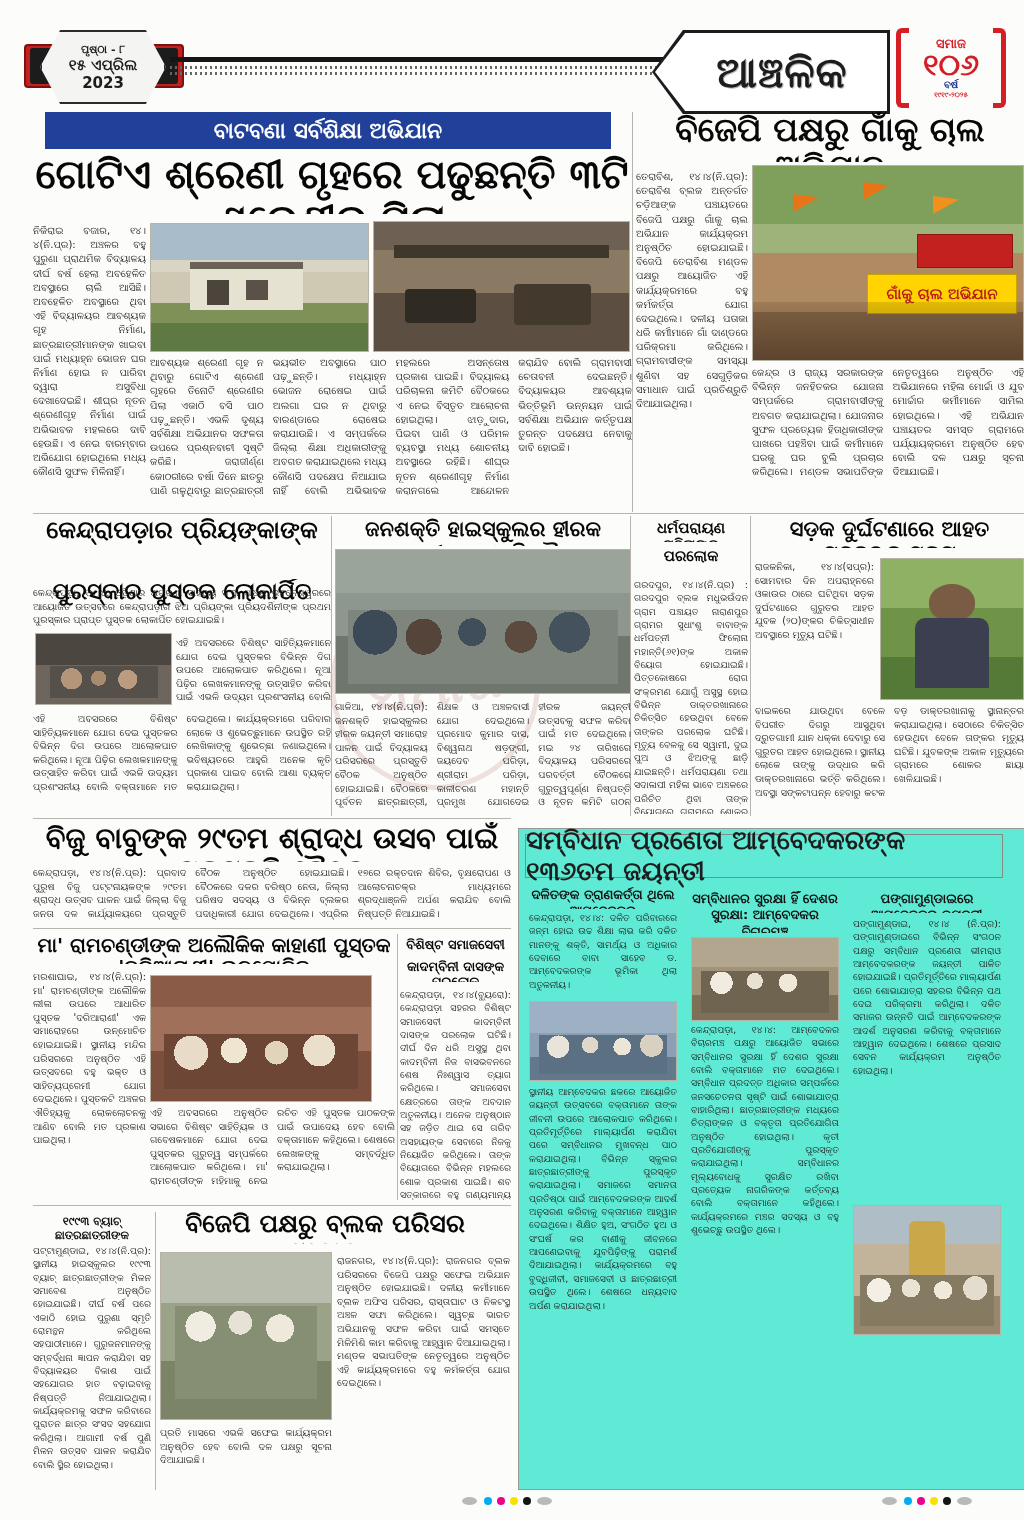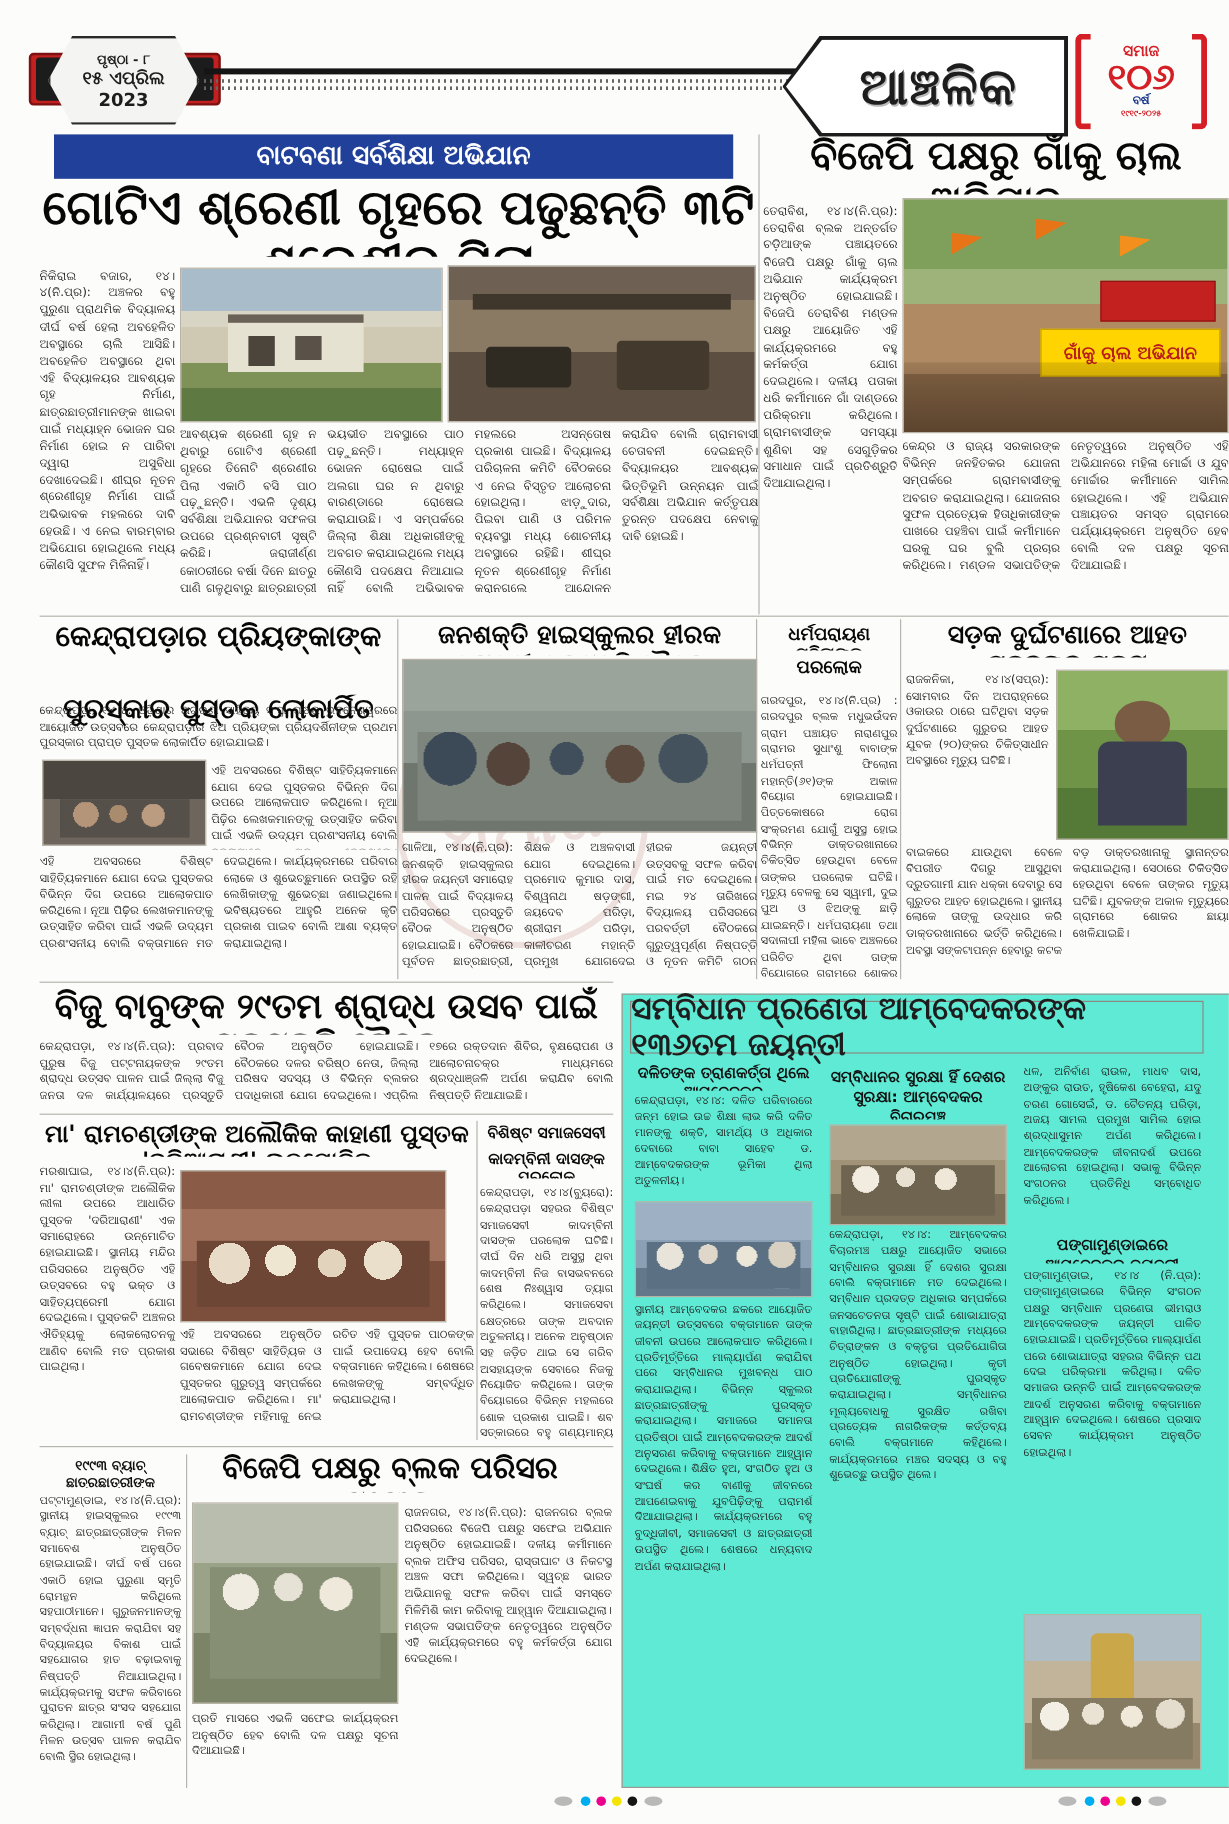--- a/index.html
+++ b/index.html
@@ -168,21 +168,20 @@
 
   <div style="position:absolute;left:172px;top:58px;width:148px;height:596px">
     <div class="sub" style="font-size:13px;height:42px;margin:4px 0">ସମ୍ବିଧାନର ସୁରକ୍ଷା ହିଁ ଦେଶର ସୁରକ୍ଷା: ଆମ୍ବେଦକର ବିଚାରମଞ୍ଚ</div>
     <div style="position:relative;width:100%;height:84px;margin:2px 0;border:1px solid #b9b2a6;overflow:hidden;background:linear-gradient(180deg,#b3a68e 0 35%,#a09378 35% 70%,#7c7058 70% 100%)">
       <div style="position:absolute;left:6%;bottom:8%;width:88%;height:52%;background:radial-gradient(circle at 16% 28%,#f2ece0 0 10%,transparent 10%),radial-gradient(circle at 42% 24%,#e8e0d0 0 10%,transparent 10%),radial-gradient(circle at 68% 28%,#efe8d8 0 10%,transparent 10%),#6e6450"></div>
     </div>
     <div class="bt" style="height:352px;font-size:9.4px">କେନ୍ଦ୍ରାପଡ଼ା, ୧୪।୪: ଆମ୍ବେଦକର ବିଚାରମଞ୍ଚ ପକ୍ଷରୁ ଆୟୋଜିତ ସଭାରେ ସମ୍ବିଧାନର ସୁରକ୍ଷା ହିଁ ଦେଶର ସୁରକ୍ଷା ବୋଲି ବକ୍ତାମାନେ ମତ ଦେଇଥିଲେ। ସମ୍ବିଧାନ ପ୍ରଦତ୍ତ ଅଧିକାର ସମ୍ପର୍କରେ ଜନସଚେତନତା ସୃଷ୍ଟି ପାଇଁ ଶୋଭାଯାତ୍ରା ବାହାରିଥିଲା। ଛାତ୍ରଛାତ୍ରୀଙ୍କ ମଧ୍ୟରେ ଚିତ୍ରାଙ୍କନ ଓ ବକ୍ତୃତା ପ୍ରତିଯୋଗିତା ଅନୁଷ୍ଠିତ ହୋଇଥିଲା। କୃତୀ ପ୍ରତିଯୋଗୀଙ୍କୁ ପୁରସ୍କୃତ କରାଯାଇଥିଲା। ସମ୍ବିଧାନର ମୂଲ୍ୟବୋଧକୁ ସୁରକ୍ଷିତ ରଖିବା ପ୍ରତ୍ୟେକ ନାଗରିକଙ୍କ କର୍ତ୍ତବ୍ୟ ବୋଲି ବକ୍ତାମାନେ କହିଥିଲେ। କାର୍ଯ୍ୟକ୍ରମରେ ମଞ୍ଚର ସଦସ୍ୟ ଓ ବହୁ ଶୁଭେଚ୍ଛୁ ଉପସ୍ଥିତ ଥିଲେ।</div>
   </div>
 
   <div style="position:absolute;left:334px;top:58px;width:148px;height:596px">
-    <div class="bt" style="height:140px;font-size:9.4px">ଧଳ, ଅନିର୍ବାଣ ରାଉଳ, ମାଧବ ଦାସ, ଅଙ୍କୁର ରାଉତ, ହୃଷିକେଶ ବେହେରା, ଯଦୁ ଚରଣ ଗୋସେଇଁ, ଡ. ଚୈତନ୍ୟ ପରିଡ଼ା, ଅଜୟ ସାମଲ ପ୍ରମୁଖ ସାମିଲ ହୋଇ ଶ୍ରଦ୍ଧାସୁମନ ଅର୍ପଣ କରିଥିଲେ। ଆମ୍ବେଦକରଙ୍କ ଜୀବନାଦର୍ଶ ଉପରେ ଆଲୋଚନା ହୋଇଥିଲା। ସଭାକୁ ବିଭିନ୍ନ ସଂଗଠନର ପ୍ରତିନିଧି ସମ୍ବୋଧିତ କରିଥିଲେ।</div>
     <div class="sub" style="font-size:13px;height:22px;margin:4px 0">ପଙ୍ଗାମୁଣ୍ଡାଇରେ ଆମ୍ବେଦକର ଜୟନ୍ତୀ</div>
     <div class="bt" style="height:284px;font-size:9.4px">ପଙ୍ଗାମୁଣ୍ଡାଇ, ୧୪।୪ (ନି.ପ୍ର): ପଙ୍ଗାମୁଣ୍ଡାଇରେ ବିଭିନ୍ନ ସଂଗଠନ ପକ୍ଷରୁ ସମ୍ବିଧାନ ପ୍ରଣେତା ଭୀମରାଓ ଆମ୍ବେଦକରଙ୍କ ଜୟନ୍ତୀ ପାଳିତ ହୋଇଯାଇଛି। ପ୍ରତିମୂର୍ତ୍ତିରେ ମାଲ୍ୟାର୍ପଣ ପରେ ଶୋଭାଯାତ୍ରା ସହରର ବିଭିନ୍ନ ପଥ ଦେଇ ପରିକ୍ରମା କରିଥିଲା। ଦଳିତ ସମାଜର ଉନ୍ନତି ପାଇଁ ଆମ୍ବେଦକରଙ୍କ ଆଦର୍ଶ ଅନୁସରଣ କରିବାକୁ ବକ୍ତାମାନେ ଆହ୍ୱାନ ଦେଇଥିଲେ। ଶେଷରେ ପ୍ରସାଦ ସେବନ କାର୍ଯ୍ୟକ୍ରମ ଅନୁଷ୍ଠିତ ହୋଇଥିଲା।</div>
     <div style="position:relative;width:100%;height:130px;margin-top:4px;border:1px solid #b9b2a6;overflow:hidden;background:linear-gradient(180deg,#aebdc6 0 30%,#c2b49a 30% 70%,#97876c 70% 100%)">
       <div style="position:absolute;left:38%;top:12%;width:24%;height:44%;background:#caa84a;border-radius:6px 6px 2px 2px"></div>
       <div style="position:absolute;left:4%;bottom:6%;width:92%;height:40%;background:radial-gradient(circle at 14% 30%,#f4efe4 0 10%,transparent 10%),radial-gradient(circle at 38% 26%,#eae2d2 0 10%,transparent 10%),radial-gradient(circle at 62% 30%,#f0e9da 0 10%,transparent 10%),radial-gradient(circle at 86% 26%,#e4dccc 0 10%,transparent 10%),#857a62"></div>
     </div>
   </div>
 </div>
 
 <div class="regdot" style="left:462px;top:1497px;width:15px;height:8px;background:#b9b9b9"></div>

